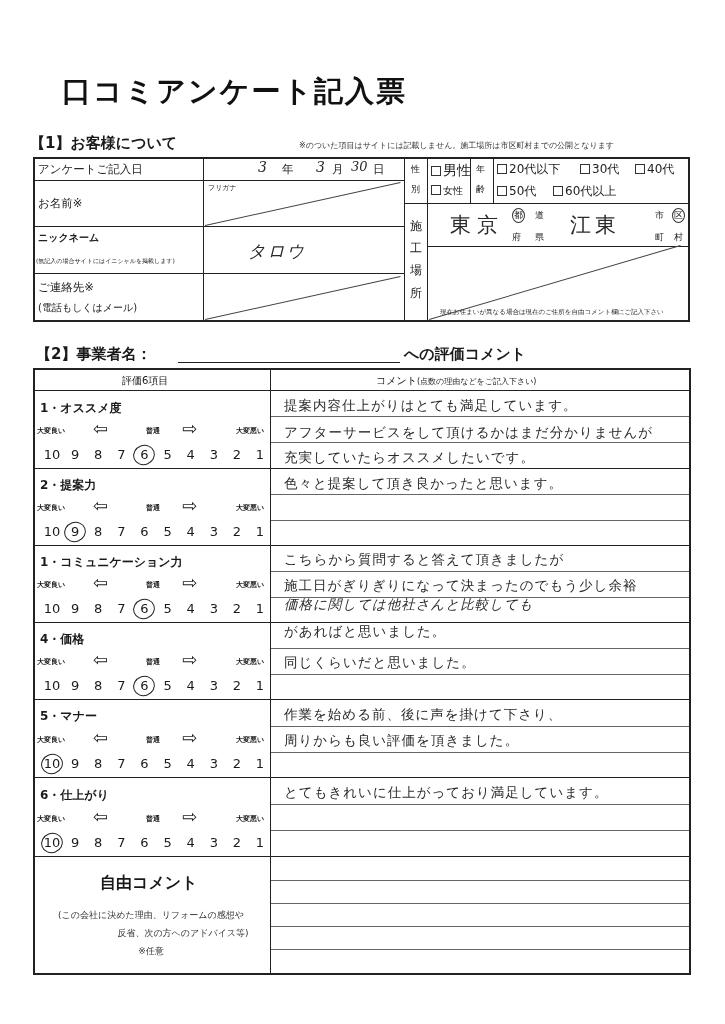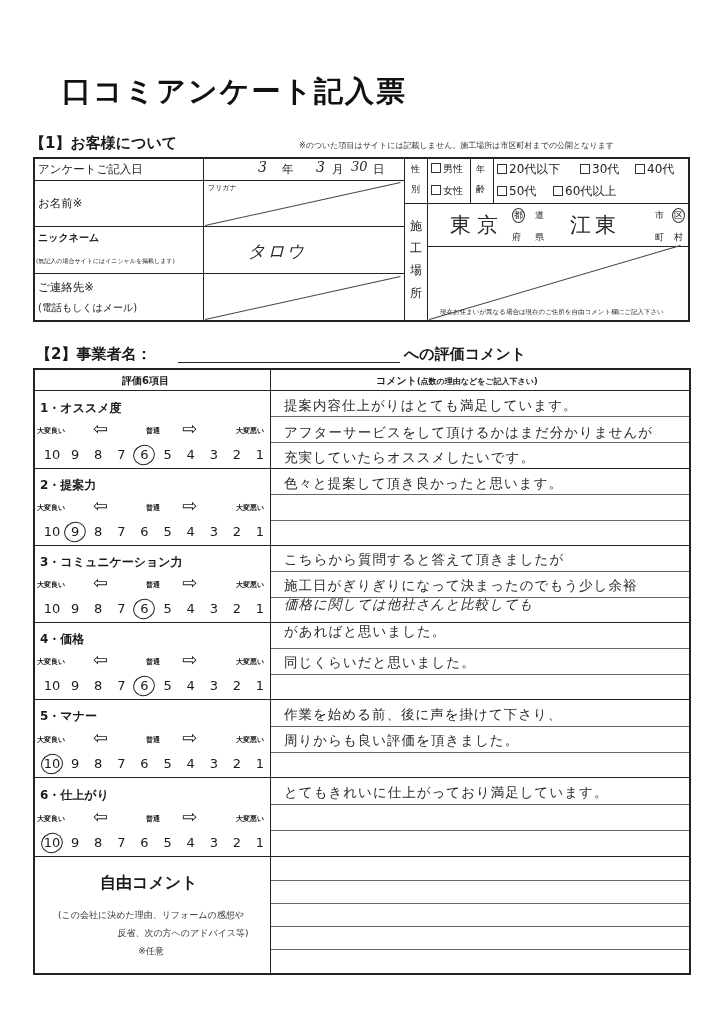--- a/index.html
+++ b/index.html
@@ -16,21 +16,21 @@
   .hand { font-family: "DejaVu Serif", serif; color: #2a2a2a; font-style: italic; white-space: nowrap; position: absolute; }
   .diag { position: absolute; height: 1px; background: #444; transform-origin: 0 0; }
   .chk { display: inline-block; width: 8px; height: 8px; border: 1px solid #333; margin-right: 2px; vertical-align: -1px; }
   .cat-title { position: absolute; left: 40px; font-size: 12px; font-weight: bold; }
   .scale-lbl { position: absolute; font-size: 7px; font-weight: bold; }
   .arrow { position: absolute; font-size: 18px; line-height: 10px; color: #222; }
   .scale-row { position: absolute; left: 42px; width: 228px; display: flex; justify-content: space-between; font-size: 13px; }
   .scale-row span { width: 20px; text-align: center; position: relative; }
   .scale-row span.sel::before { content: ""; position: absolute; left: -1px; top: -2px; width: 20px; height: 18px; border: 1px solid #222; border-radius: 50%; transform: rotate(-20deg); }
   .comment-text { position: absolute; left: 284px; font-family: "DejaVu Serif", serif; font-size: 13.5px; color: #2a2a2a; white-space: nowrap; letter-spacing: 1px; }
-  .hdr2 { position: absolute; font-size: 10px; font-weight: bold; }
+  .hdr2 { position: absolute; font-size: 10px; font-weight: normal; }
   .free-title { position: absolute; left: 100px; top: 873px; font-size: 16px; font-weight: bold; }
   .free-desc { position: absolute; left: 34px; width: 234px; text-align: center; font-size: 9px; color: #333; line-height: 18px; }
 </style>
 </head>
 <body>
 
 <div class="abs title">口コミアンケート記入票</div>
 
 <div class="abs sec1-title">【1】お客様について</div>
 <div class="abs sec1-note">※のついた項目はサイトには記載しません。施工場所は市区町村までの公開となります</div>
@@ -75,21 +75,21 @@
   <div class="cell-text small" style="left:36px;top:257px;font-size:6px;">(無記入の場合サイトにはイニシャルを掲載します)</div>
   <div class="hand" style="left:248px;top:240px;font-size:17px;letter-spacing:2px;">タロウ</div>
 
   <div class="cell-text" style="left:38px;top:280px;">ご連絡先※</div>
   <div class="cell-text" style="left:38px;top:301px;font-size:10px;">(電話もしくはメール)</div>
   <div class="diag" style="left:205px;top:319px;width:200px;transform:rotate(-12.4deg);"></div>
   <div class="abs" style="left:205px;top:274px;width:198px;height:45px;"></div>
 
   <div class="cell-text" style="left:411px;top:163px;font-size:9px;">性</div>
   <div class="cell-text" style="left:411px;top:183px;font-size:9px;">別</div>
-  <div class="cell-text" style="left:431px;top:162px;font-size:10px;"><span class="chk"></span><span>男性</span></div>
+  <div class="cell-text" style="left:431px;top:162px;font-size:14px;"><span class="chk"></span><span>男性</span></div>
   <div class="cell-text" style="left:431px;top:184px;font-size:10px;"><span class="chk"></span><span>女性</span></div>
 
   <div class="cell-text" style="left:476px;top:163px;font-size:9px;">年</div>
   <div class="cell-text" style="left:476px;top:183px;font-size:9px;">齢</div>
   <div class="cell-text" style="left:497px;top:161px;font-size:12px;"><span class="chk"></span><span>20代以下</span></div>
   <div class="cell-text" style="left:580px;top:161px;font-size:12px;"><span class="chk"></span><span>30代</span></div>
   <div class="cell-text" style="left:635px;top:161px;font-size:12px;"><span class="chk"></span><span>40代</span></div>
   <div class="cell-text" style="left:497px;top:183px;font-size:12px;"><span class="chk"></span><span>50代</span></div>
   <div class="cell-text" style="left:553px;top:183px;font-size:12px;"><span class="chk"></span><span>60代以上</span></div>
 
@@ -204,21 +204,21 @@
       <span>3</span>
       <span>2</span>
       <span>1</span>
   </div>
 </div>
 <div>
   <div class="comment-text" style="top:475px;">色々と提案して頂き良かったと思います。</div>
 </div>
 
 <div>
-  <div class="cat-title" style="top:554px;">3・コミュニケーション力</div>
+  <div class="cat-title" style="top:554px;">1・コミュニケーション力</div>
   <div class="scale-lbl" style="left:37px;top:580px;">大変良い</div>
   <div class="arrow" style="left:93px;top:578px;">⇦</div>
   <div class="scale-lbl" style="left:146px;top:580px;">普通</div>
   <div class="arrow" style="left:182px;top:578px;">⇨</div>
   <div class="scale-lbl" style="left:236px;top:580px;">大変悪い</div>
   <div class="scale-row" style="top:601px;">
     <span>10</span>
       <span>9</span>
       <span>8</span>
       <span>7</span>

